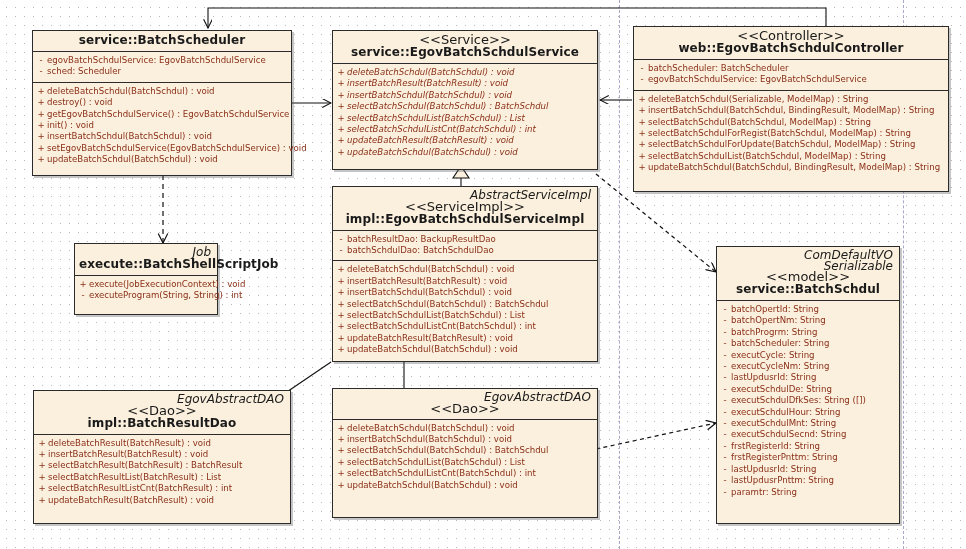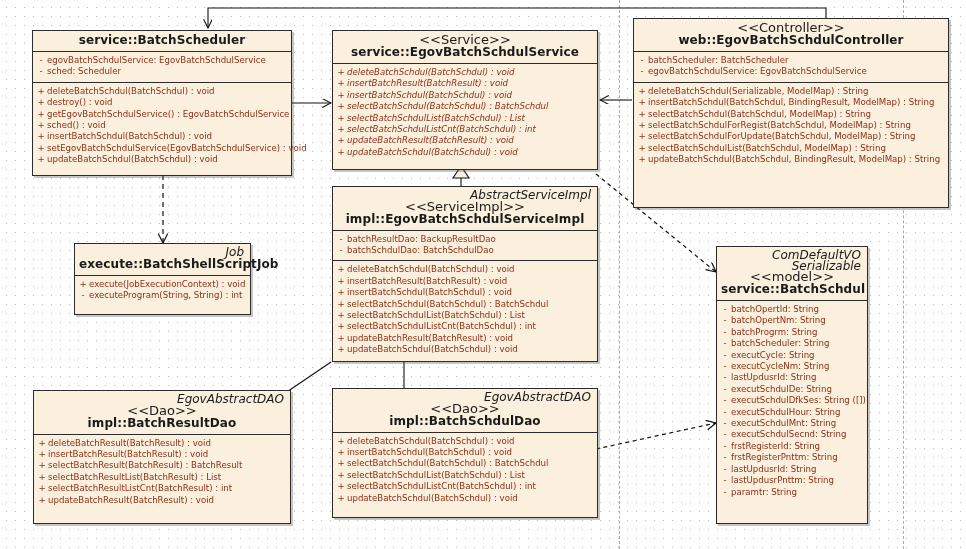--- a/index.html
+++ b/index.html
@@ -126,21 +126,21 @@
       <div class="mrow">
           <span class="vis">+</span>
           <span class="txt">destroy() : void</span>
         </div>
       <div class="mrow">
           <span class="vis">+</span>
           <span class="txt">getEgovBatchSchdulService() : EgovBatchSchdulService</span>
         </div>
       <div class="mrow">
           <span class="vis">+</span>
-          <span class="txt">sched() : void</span>
+          <span class="txt">init() : void</span>
         </div>
       <div class="mrow">
           <span class="vis">+</span>
           <span class="txt">insertBatchSchdul(BatchSchdul) : void</span>
         </div>
       <div class="mrow">
           <span class="vis">+</span>
           <span class="txt">setEgovBatchSchdulService(EgovBatchSchdulService) : void</span>
         </div>
       <div class="mrow">
@@ -185,21 +185,21 @@
           <span class="vis">+</span>
           <span class="txt">updateBatchResult(BatchResult) : void</span>
         </div>
       <div class="mrow ital">
           <span class="vis">+</span>
           <span class="txt">updateBatchSchdul(BatchSchdul) : void</span>
         </div>
     </div>
   </div>
 
-  <div class="uml" id="c2" style="left:633px;top:18px;width:316px;height:190px;">
+  <div class="uml" id="c2" style="left:633px;top:26px;width:316px;height:166px;">
     <div class="hdr">
       <span class="stereo">&lt;&lt;Controller&gt;&gt;</span>
       <span class="cname">web::EgovBatchSchdulController</span>
     </div>
     <div class="sep"></div>
     <div class="compart">
       <div class="mrow">
           <span class="vis">-</span>
           <span class="txt">batchScheduler:  BatchScheduler</span>
         </div>
@@ -288,21 +288,21 @@
           <span class="vis">+</span>
           <span class="txt">updateBatchResult(BatchResult) : void</span>
         </div>
       <div class="mrow">
           <span class="vis">+</span>
           <span class="txt">updateBatchSchdul(BatchSchdul) : void</span>
         </div>
     </div>
   </div>
 
-  <div class="uml" id="c4" style="left:74px;top:243px;width:177px;height:72px;">
+  <div class="uml" id="c4" style="left:74px;top:243px;width:144px;height:72px;">
     <div class="hdr">
       <span class="parent">Job</span>
       <span class="cname">execute::BatchShellScriptJob</span>
     </div>
     <div class="sep"></div>
     <div class="compart">
       <div class="mrow">
           <span class="vis">+</span>
           <span class="txt">execute(JobExecutionContext) : void</span>
         </div>
@@ -345,21 +345,20 @@
           <span class="vis">+</span>
           <span class="txt">updateBatchResult(BatchResult) : void</span>
         </div>
     </div>
   </div>
 
   <div class="uml" id="c6" style="left:332px;top:388px;width:266px;height:130px;">
     <div class="hdr">
       <span class="parent">EgovAbstractDAO</span>
       <span class="stereo">&lt;&lt;Dao&gt;&gt;</span>
-      <span class="cname">impl::BatchSchdulDao</span>
     </div>
     <div class="sep"></div>
     <div class="compart">
       <div class="mrow">
           <span class="vis">+</span>
           <span class="txt">deleteBatchSchdul(BatchSchdul) : void</span>
         </div>
       <div class="mrow">
           <span class="vis">+</span>
           <span class="txt">insertBatchSchdul(BatchSchdul) : void</span>
@@ -376,21 +375,21 @@
           <span class="vis">+</span>
           <span class="txt">selectBatchSchdulListCnt(BatchSchdul) : int</span>
         </div>
       <div class="mrow">
           <span class="vis">+</span>
           <span class="txt">updateBatchSchdul(BatchSchdul) : void</span>
         </div>
     </div>
   </div>
 
-  <div class="uml" id="c7" style="left:716px;top:246px;width:152px;height:278px;">
+  <div class="uml" id="c7" style="left:716px;top:246px;width:184px;height:278px;">
     <div class="hdr">
       <span class="parent">ComDefaultVO</span>
       <span class="parent">Serializable</span>
       <span class="stereo">&lt;&lt;model&gt;&gt;</span>
       <span class="cname">service::BatchSchdul</span>
     </div>
     <div class="sep"></div>
     <div class="compart">
       <div class="mrow">
           <span class="vis">-</span>

